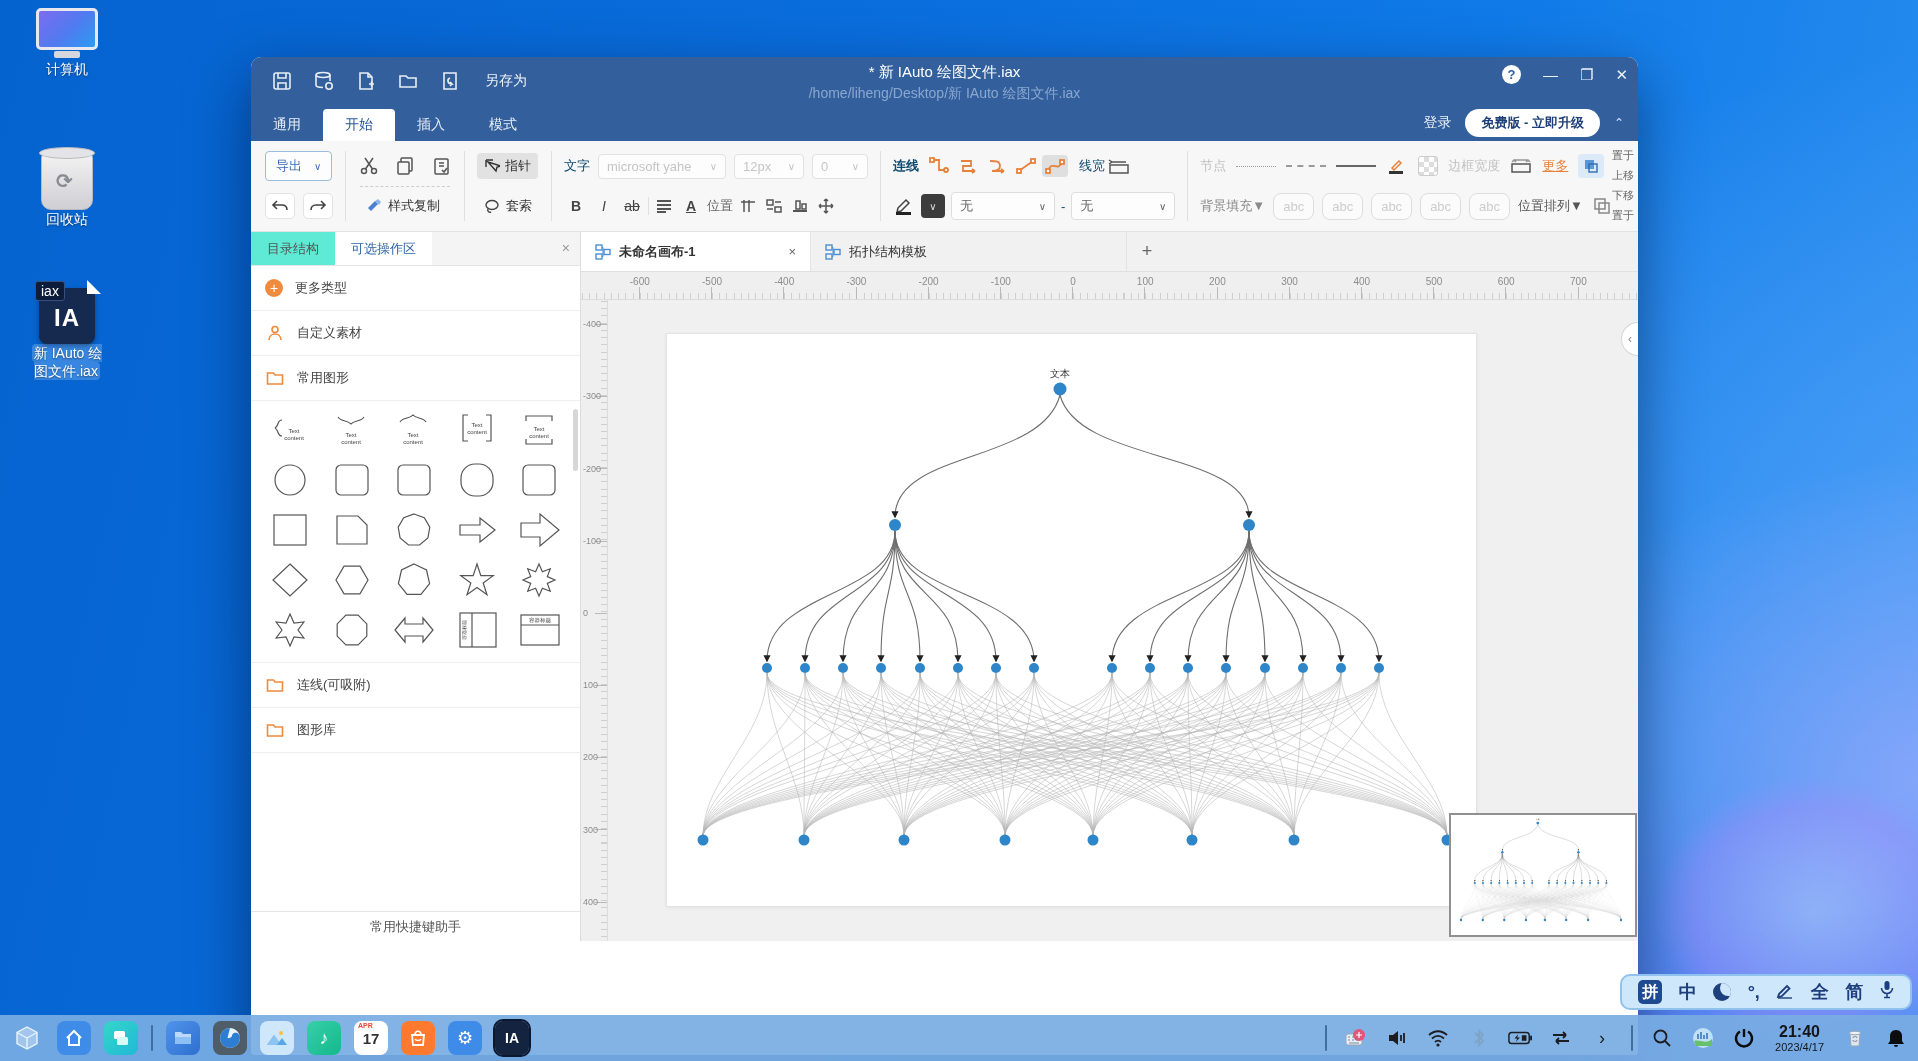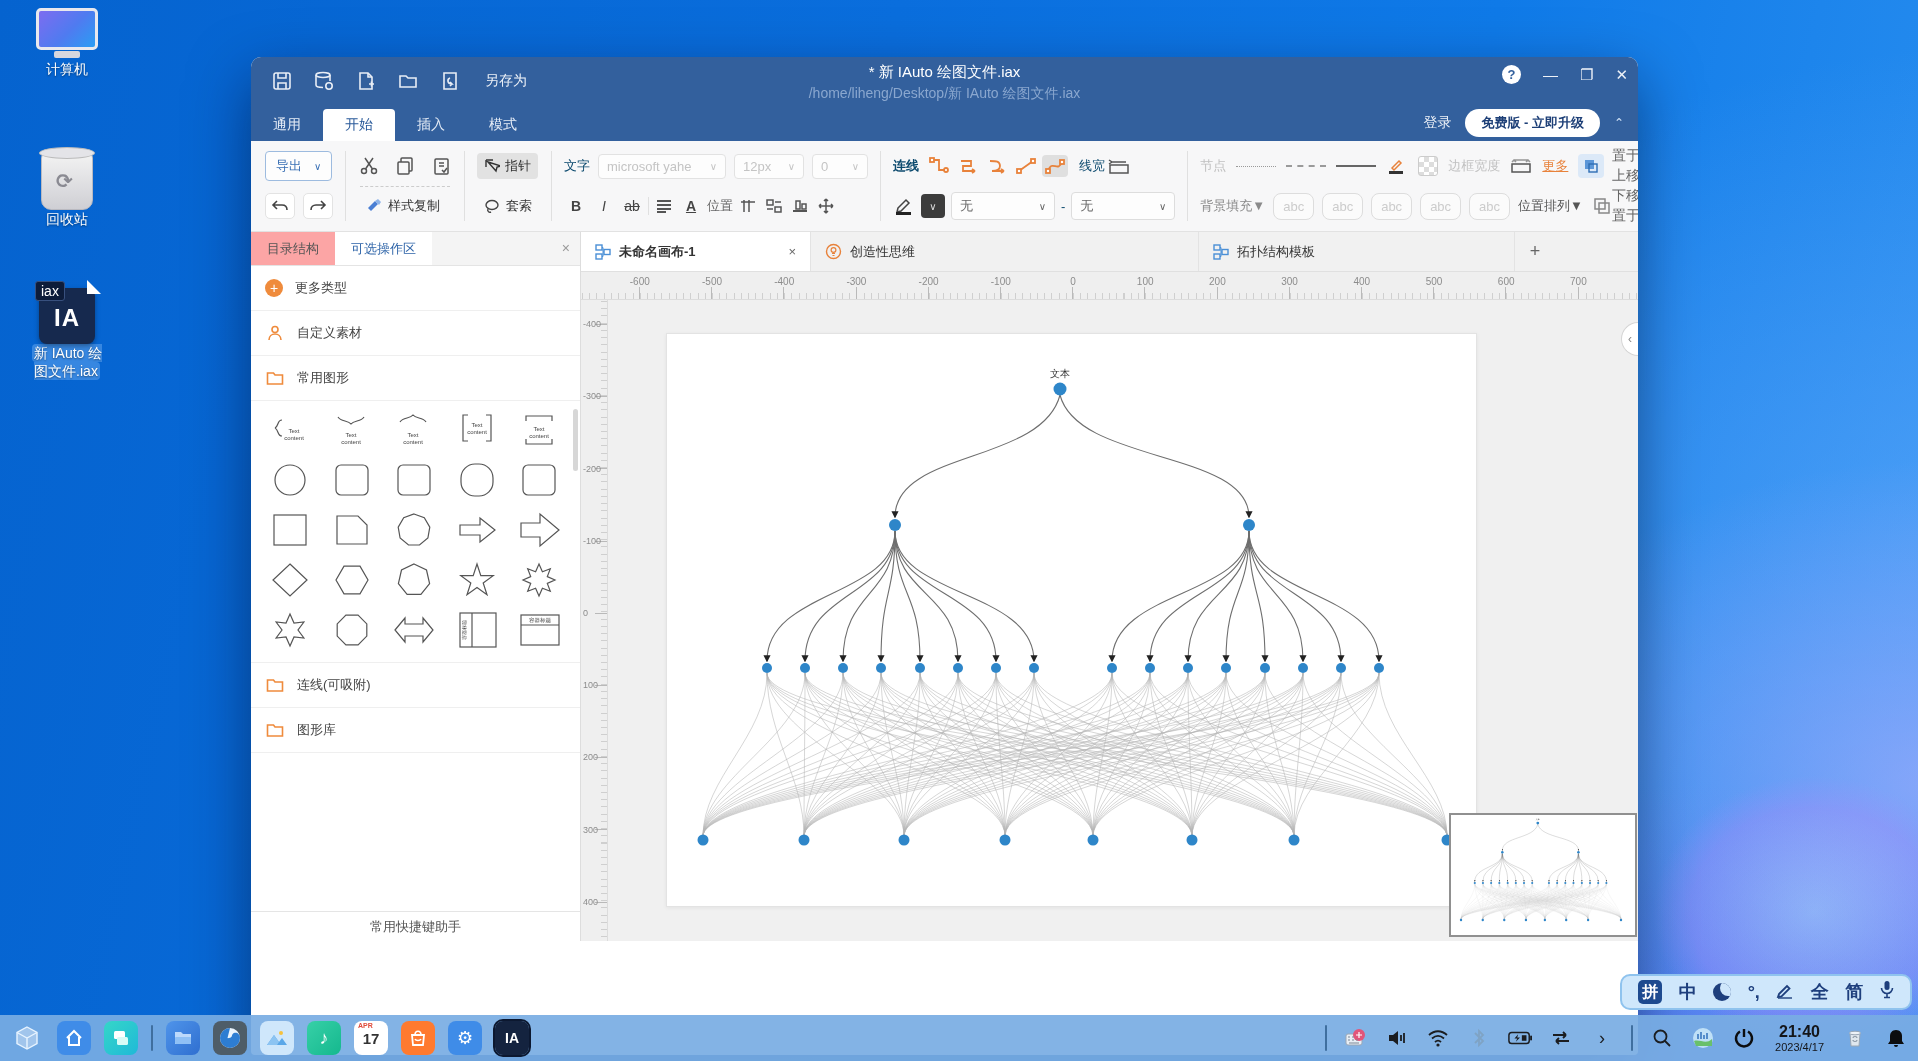--- a/index.html
+++ b/index.html
@@ -61,26 +61,26 @@
 .select{border:1px solid #e2e2e2;background:#fdfdfd;border-radius:4px;font-size:13px;display:flex;align-items:center;justify-content:space-between;padding:4px 8px;color:#c4c4c4}
 .select .v{margin-left:10px;font-size:10px}
 .select.en{color:#666;border-color:#ddd}
 .fmt{font-size:14px;color:#444;width:24px;text-align:center}
 .conn-ic{width:26px;height:22px;display:flex;align-items:center;justify-content:center;border-radius:4px}
 .conn-ic svg{stroke:#e8823b;fill:none;stroke-width:1.8}
 .conn-ic.pressed{background:#dfdfdf}
 .ls-sample{width:40px;border-top-style:solid;border-top-color:#9a9a9a}
 .abc-btn{border:1px solid #ddd;border-radius:8px;color:#ccc;font-size:13px;padding:5px 9px;background:#fbfbfb}
 .orange-link{color:#e8823b;font-size:13px;text-decoration:underline}
-.edge-col{position:absolute;right:0;top:4px;width:26px;font-size:14px;color:#666;line-height:20px;overflow:hidden;white-space:nowrap}
+.edge-col{position:absolute;right:0;top:4px;width:26px;font-size:11px;color:#666;line-height:20px;overflow:hidden;white-space:nowrap}
 
 .main{display:flex;height:709px}
 .lpanel{width:330px;border-right:1px solid #ddd;display:flex;flex-direction:column;background:#fff;position:relative}
 .ltabs{display:flex;height:34px;background:#f4f4f4;border-bottom:1px solid #e4e4e4;align-items:stretch;position:relative}
-.ltab{padding:8px 16px;font-size:13px;color:#555;background:#fca5a5}
+.ltab{padding:8px 16px;font-size:13px;color:#555;background:#5eead4}
 .ltab.active{background:#fff;color:#2e64a8}
 .ltab-close{position:absolute;right:10px;top:8px;color:#999;font-size:14px}
 .sec-row{display:flex;align-items:center;gap:12px;height:45px;padding:0 14px;border-bottom:1px solid #efefef;font-size:13px;color:#444}
 .oicon{width:20px;height:20px;display:flex;align-items:center;justify-content:center}
 .plus-c{width:18px;height:18px;border-radius:50%;background:#ef8b3c;color:#fff;font-size:14px;line-height:18px;text-align:center}
 .oicon svg{stroke:#ef8b3c;fill:none;stroke-width:1.6}
 .shape-grid{height:262px;overflow:hidden;position:relative;padding:6px 10px 0 8px;border-bottom:1px solid #efefef}
 .sgrid-in{display:grid;grid-template-columns:repeat(5,1fr);row-gap:4px}
 .shp{height:46px;display:flex;align-items:center;justify-content:center}
 .shp svg{stroke:#555;fill:none;stroke-width:1.2}
@@ -679,28 +679,20 @@
       <div class="ctabs">
         <div class="ctab active" style="width:230px">
           <svg width="16" height="16" viewBox="0 0 16 16">
                 <rect x="1" y="1" width="6" height="5" fill="none" stroke="#4a8fd6" stroke-width="1.4"></rect>
                 <rect x="1" y="10" width="6" height="5" fill="none" stroke="#4a8fd6" stroke-width="1.4"></rect>
                 <rect x="9" y="5.5" width="6" height="5" fill="none" stroke="#4a8fd6" stroke-width="1.4"></rect>
                 <path d="M7 3.5h1v9H7M8 8h1" stroke="#4a8fd6" fill="none"></path>
               </svg>
           <span style="font-weight:bold">未命名画布-1</span>
           <span class="cx">×</span>
-        </div>
-        <div class="ctab" style="width:388px">
-          <svg width="17" height="17" viewBox="0 0 17 17">
-                <circle cx="8.5" cy="8.5" r="7" fill="none" stroke="#e8823b" stroke-width="1.4"></circle>
-                <circle cx="8.5" cy="7" r="2.4" fill="none" stroke="#e8823b" stroke-width="1.2"></circle>
-                <path d="M7 10.5h3M7.5 12.5h2" stroke="#e8823b" fill="none"></path>
-              </svg>
-          <span>创造性思维</span>
         </div>
         <div class="ctab" style="width:316px">
           <svg width="16" height="16" viewBox="0 0 16 16">
                 <rect x="1" y="1" width="6" height="5" fill="none" stroke="#4a8fd6" stroke-width="1.4"></rect>
                 <rect x="1" y="10" width="6" height="5" fill="none" stroke="#4a8fd6" stroke-width="1.4"></rect>
                 <rect x="9" y="5.5" width="6" height="5" fill="none" stroke="#4a8fd6" stroke-width="1.4"></rect>
                 <path d="M7 3.5h1v9H7M8 8h1" stroke="#4a8fd6" fill="none"></path>
               </svg>
           <span>拓扑结构模板</span>
         </div>

